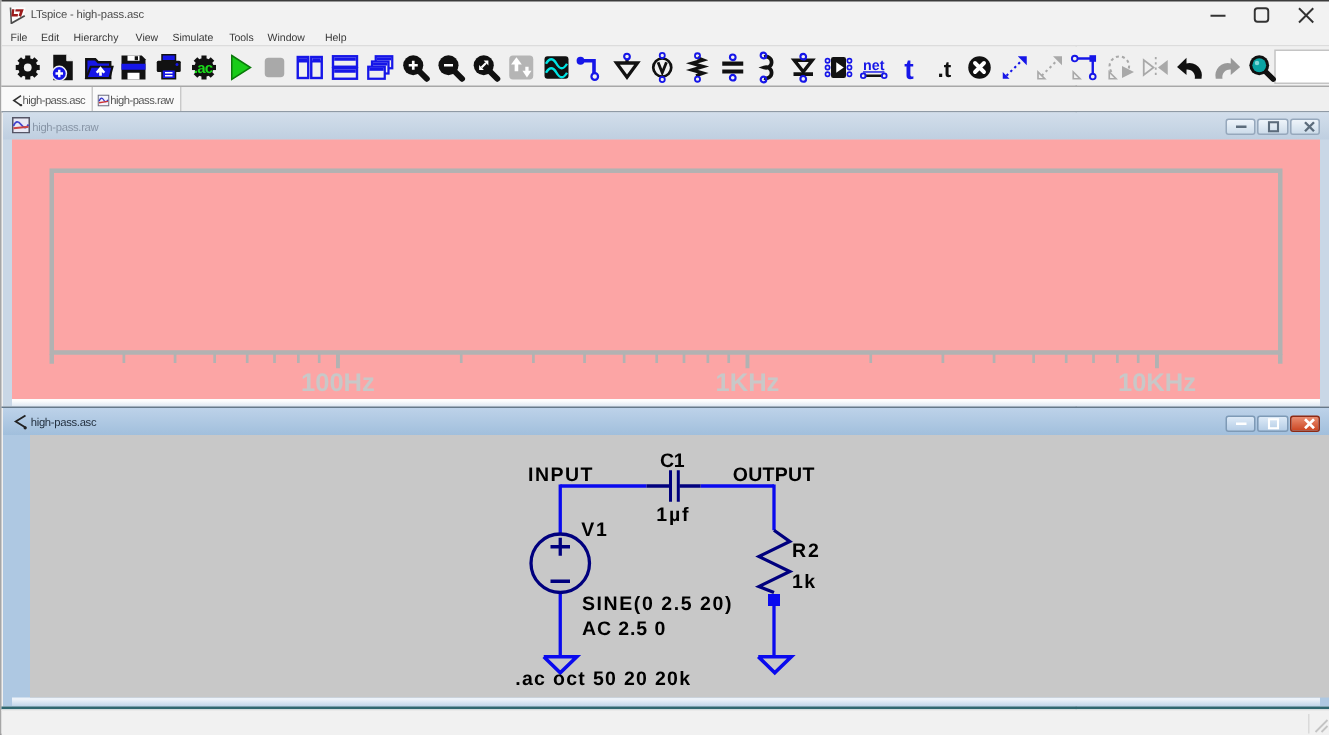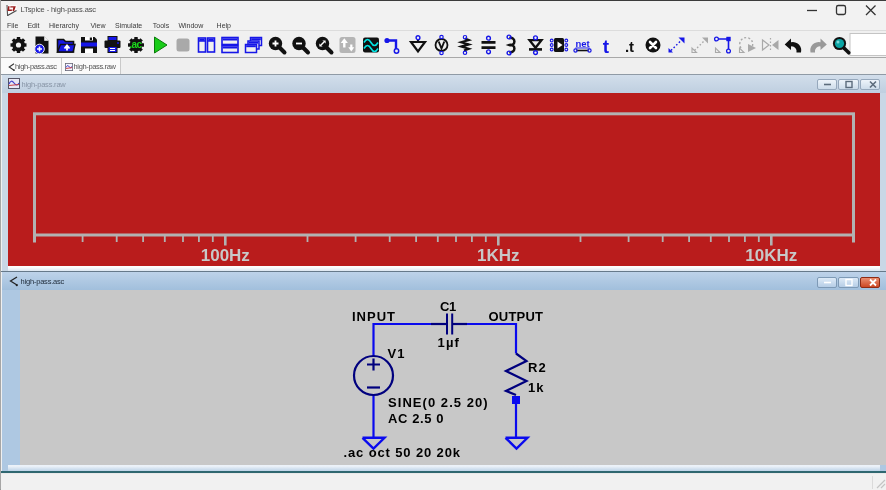--- a/index.html
+++ b/index.html
@@ -14,21 +14,21 @@
 #toolbar{position:absolute;left:0;top:31px;width:886px;height:26px;background:#f0f0f0;}
 #tline{position:absolute;left:0;top:57px;width:886px;height:1px;background:#a8a8a8;}
 #tabbar{position:absolute;left:0;top:58px;width:886px;height:16px;background:#efefef;}
 .tab{position:absolute;top:0;height:16px;background:#fafafa;border-right:1px solid #c9c9c9;}
 .tabtext{position:absolute;top:4px;font-size:7.5px;color:#555;letter-spacing:-0.35px;}
 #tabline{position:absolute;left:0;top:74px;width:886px;height:1px;background:#8f9aa5;}
 
 #rawwin{position:absolute;left:1px;top:75px;width:884px;height:196px;background:#c9d7e6;}
 #rawcap{position:absolute;left:0;top:0;width:884px;height:18px;background:linear-gradient(#d2deeb,#bfcfe0);}
 #rawtitle{position:absolute;left:19.5px;top:5px;font-size:7.5px;letter-spacing:-0.2px;color:#8895a6;}
-#rawbody{position:absolute;left:6px;top:18px;width:872px;height:173px;background:#b91c1c;padding-left:17px;}
+#rawbody{position:absolute;left:6px;top:18px;width:872px;height:173px;background:#fca5a5;padding-left:17px;}
 
 #ascwin{position:absolute;left:1px;top:272px;width:884px;height:199px;background:#aec8e2;}
 #mditop{position:absolute;left:0;top:271px;width:886px;height:1px;background:#66798a;}
 #asccap{position:absolute;left:0;top:0;width:884px;height:18px;background:linear-gradient(#bdd2e9,#a1bfdc);}
 #asctitle{position:absolute;left:18.5px;top:5px;font-size:7.5px;letter-spacing:-0.2px;color:#222f3e;}
 #ascbody{position:absolute;left:6px;top:18px;width:872px;height:175px;background:#c8c8c8;margin-left:12px;}
 #mdiline{position:absolute;left:0;top:470.5px;width:886px;height:2px;background:#2f6770;}
 #statusbar{position:absolute;left:0;top:473px;width:886px;height:17px;background:#f1f1f1;border-top:1px solid #e9e9e9;}
 
 .mbtn{position:absolute;width:20.5px;height:11px;border-radius:2px;}

